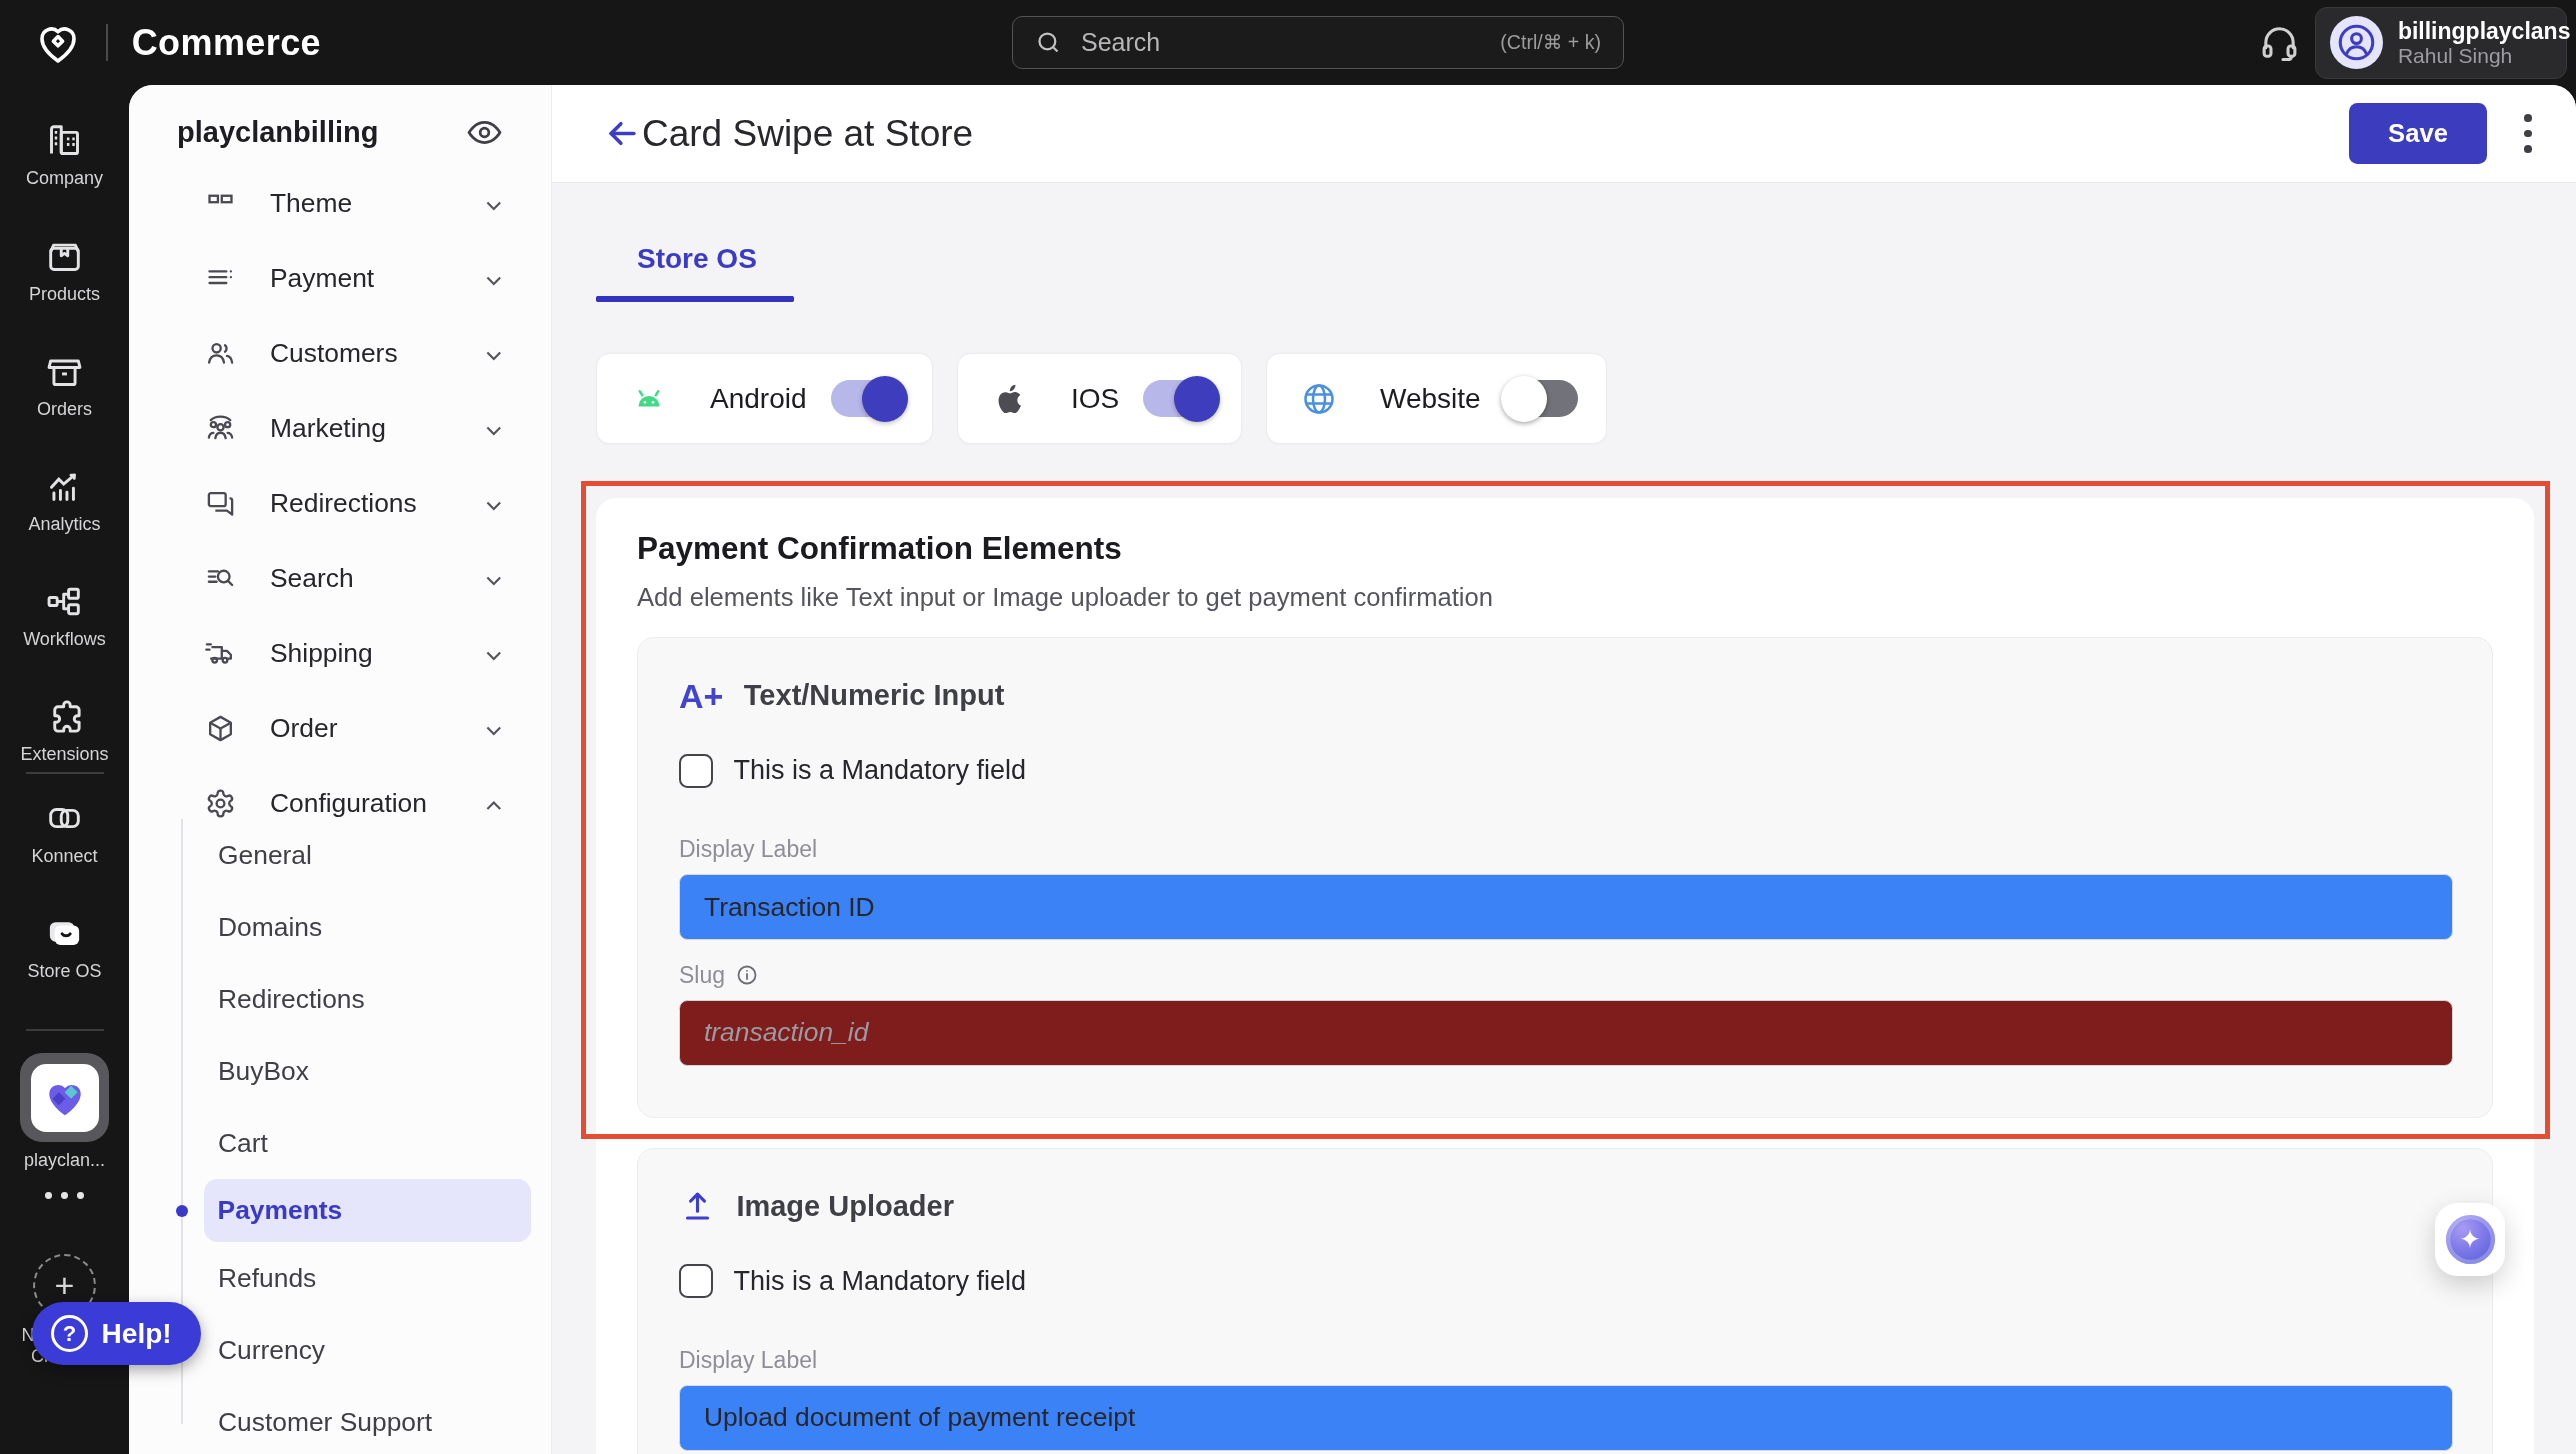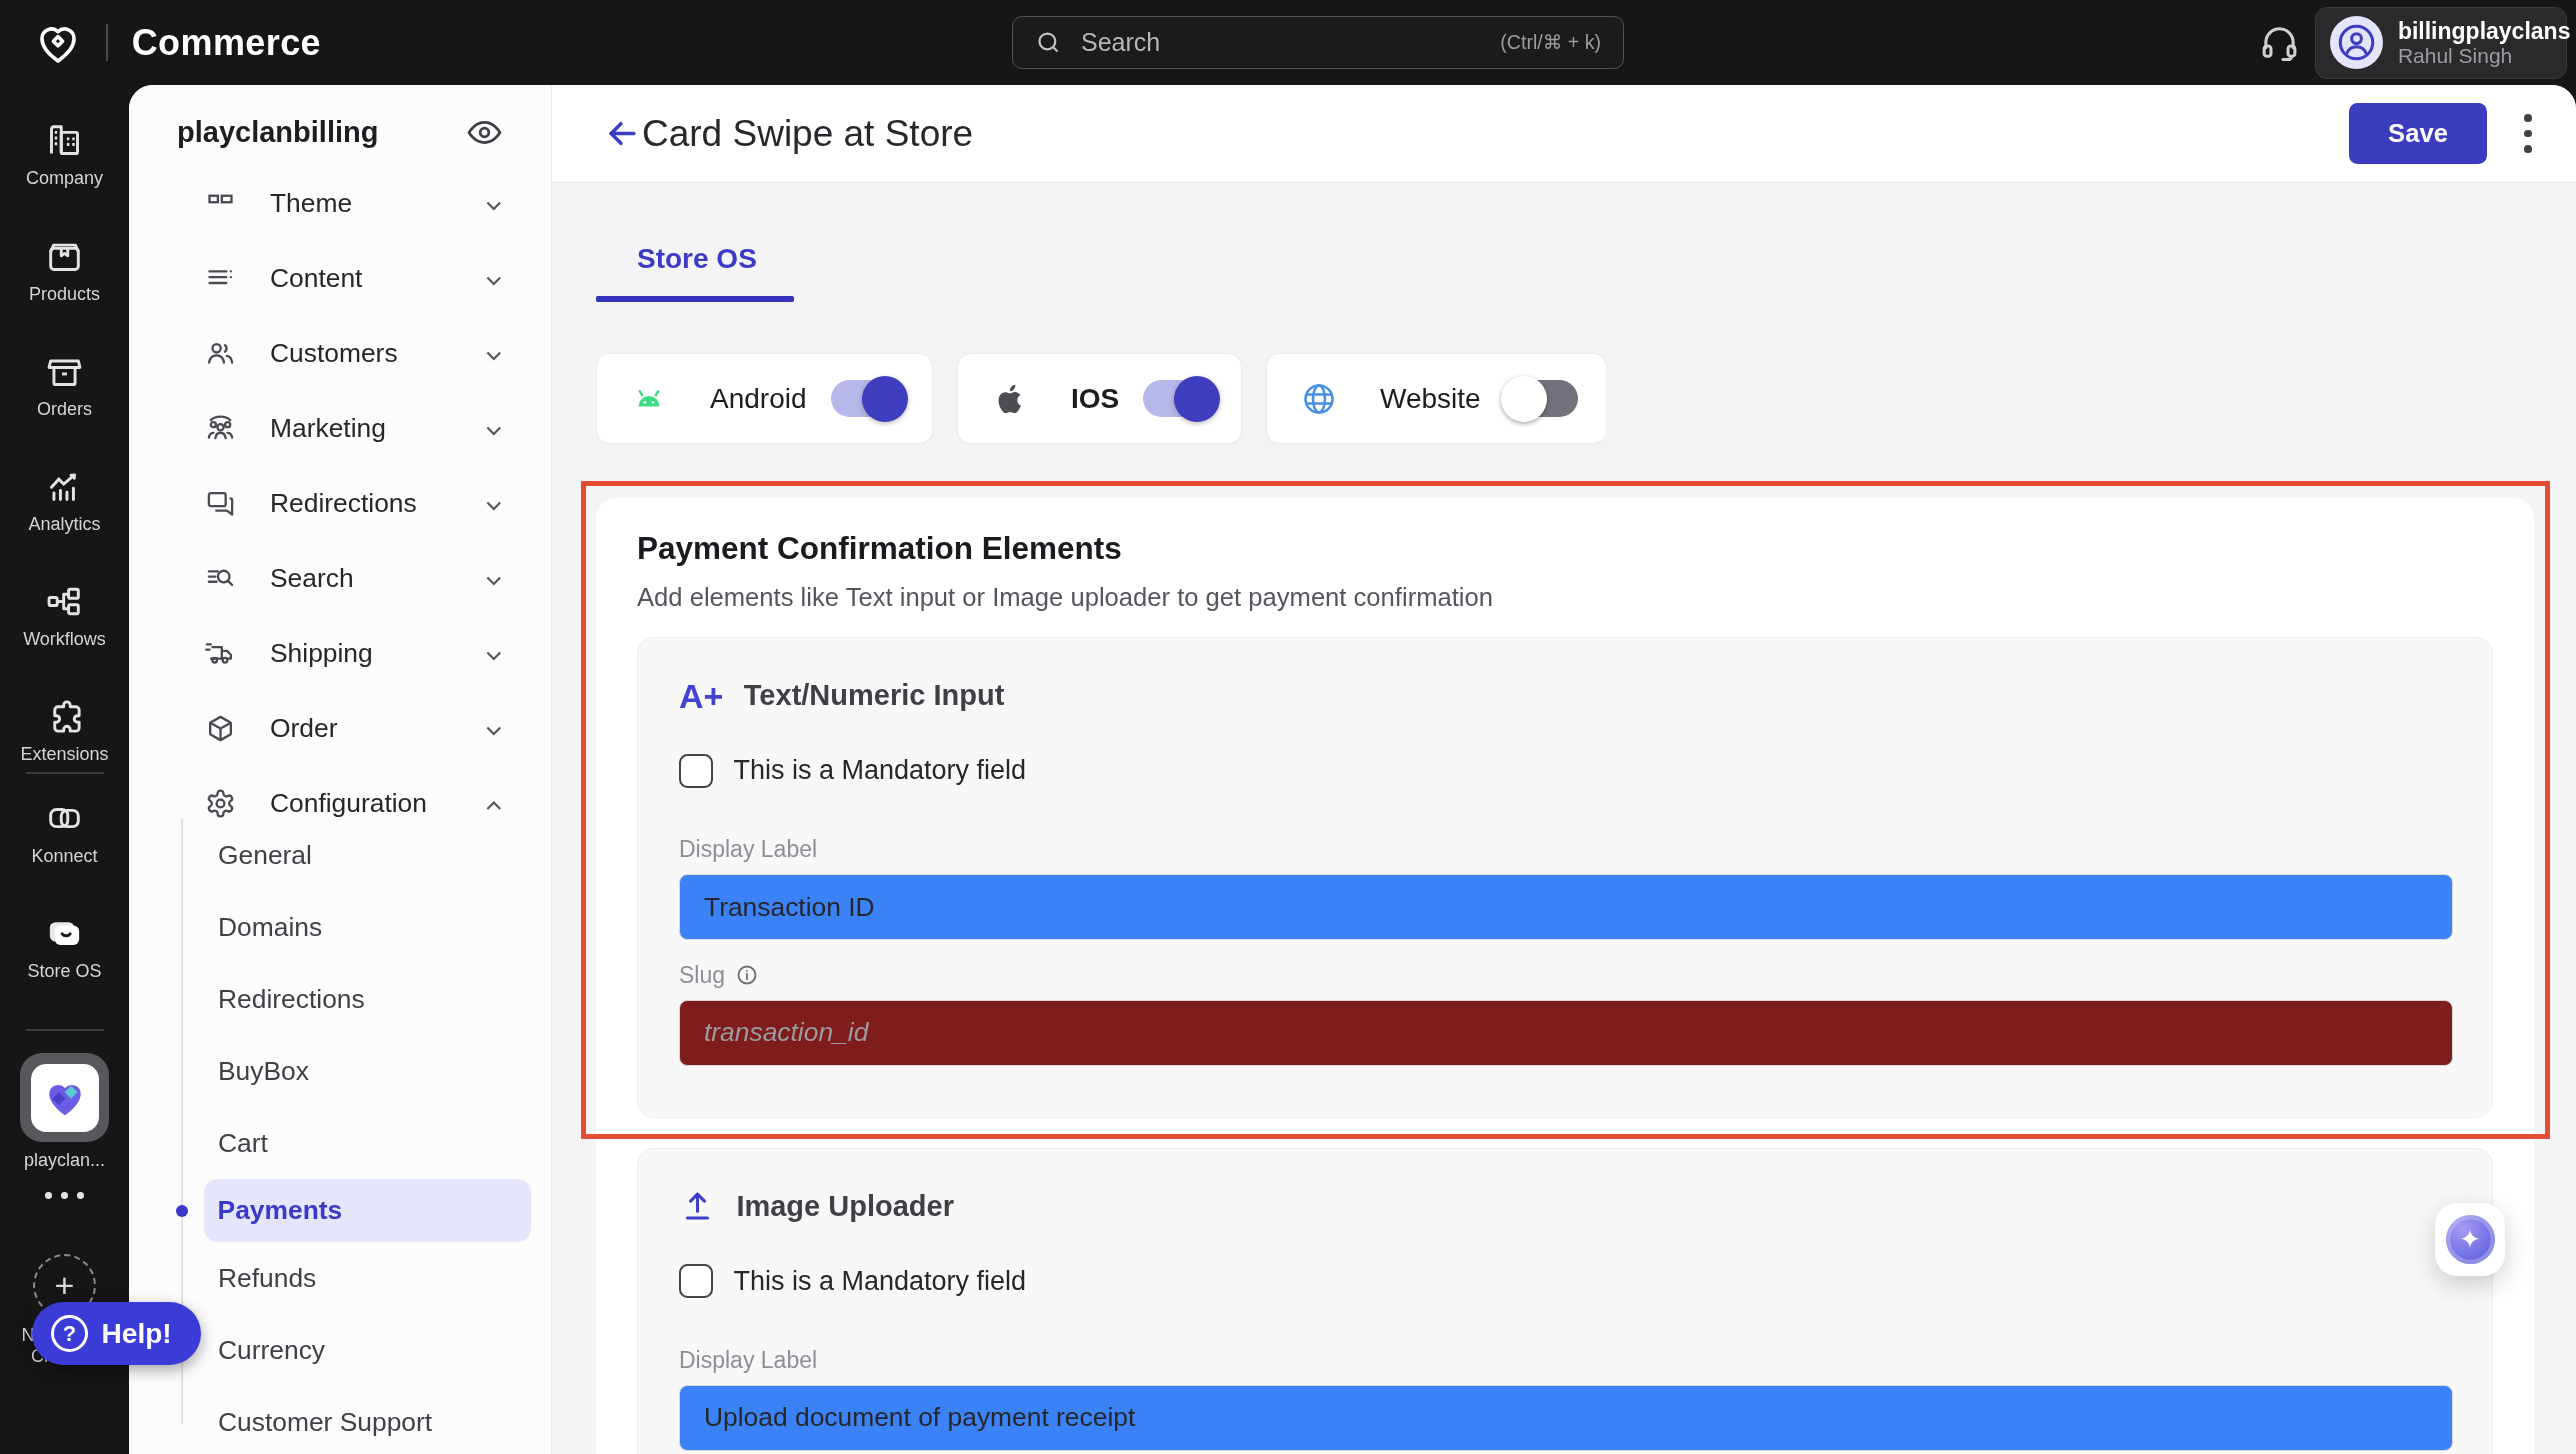--- a/index.html
+++ b/index.html
@@ -86,21 +86,21 @@
   .save-btn { width:138px; height:61px; background:#3c3cbe; color:#fff; font-size:25.6px; font-weight:bold; border:none; border-radius:8.5px; cursor:pointer; font-family:inherit; }
   .kebab { width:34px; height:55px; margin:0 31px 0 24px; display:flex; flex-direction:column; align-items:center; justify-content:center; gap:7.7px; cursor:pointer; }
   .kebab i { width:7.7px; height:7.7px; border-radius:50%; background:#3f3f46; }
 
   .tab { position:absolute; left:85px; top:158px; font-size:28px; font-weight:bold; color:#3b3bc6; cursor:pointer; }
   .tab-underline { position:absolute; left:44px; top:211px; width:198px; height:6px; background:#3333bb; border-radius:1.7px; }
 
   .platform-row { position:absolute; left:44px; top:268px; display:flex; gap:24px; }
   .platform-card { height:91px; background:#fff; border:0.9px solid #ececee; border-radius:13.6px; display:flex; align-items:center; padding:0 34px; box-shadow:0 0.9px 1.7px rgba(0,0,0,.03);gap:24px; }
   .platform-card.w-android { width:337px; }
-  .platform-card.w-ios { width:285px;font-weight:bold; }
+  .platform-card.w-ios { width:285px; }
   .platform-card.w-website { width:341px; }
   .platform-card svg { width:36px; height:36px; flex:none; }
   .platform-name { font-size:28px; color:#1c1c21; margin-left:19px; flex:1; }
   .switch { position:relative; width:73px; height:37px; border-radius:19px; background:#72727a; flex:none; cursor:pointer; }
   .switch .knob { position:absolute; top:-4.3px; left:-3.4px; width:46px; height:46px; border-radius:50%; background:#fff; box-shadow:0 1.7px 5.1px rgba(0,0,0,.35); transition:left .15s; }
   .switch.on { background:#b7b7ea; }
   .switch.on .knob { left:31px; background:#3d3dbd; box-shadow:0 1.7px 5.1px rgba(0,0,0,.25); }
 
   .red-annotation { position:absolute; left:29px; top:396px; width:1969px; height:658px; border:5.1px solid #e64c33; z-index:30; pointer-events:none; }
 
@@ -286,21 +286,21 @@
         <svg class="chev" viewBox="0 0 24 24" fill="none" stroke="currentColor" stroke-width="2">
             <path d="M6 9l6 6 6-6"></path>
           </svg>
       </div>
 
       <div class="sb-item">
         <svg class="mi" viewBox="0 0 24 24" fill="none" stroke="currentColor" stroke-width="1.8" stroke-linecap="round">
             <path d="M3.5 6.5h13M3.5 11h13M3.5 15.5h13"></path>
             <path d="M20 6.5h.01M20 11h.01"></path>
           </svg>
-        <span class="sb-item-label">Content</span>
+        <span class="sb-item-label">Payment</span>
         <svg class="chev" viewBox="0 0 24 24" fill="none" stroke="currentColor" stroke-width="2">
             <path d="M6 9l6 6 6-6"></path>
           </svg>
       </div>
 
       <div class="sb-item">
         <svg class="mi" viewBox="0 0 24 24" fill="none" stroke="currentColor" stroke-width="1.8" stroke-linecap="round">
             <circle cx="9" cy="8" r="3.2"></circle>
             <path d="M3.2 19c.6-3.6 2.7-5.5 5.8-5.5 3 0 5.1 1.9 5.7 5.5"></path>
             <path d="M15.5 5.6a3.2 3.2 0 0 1 0 5"></path>

